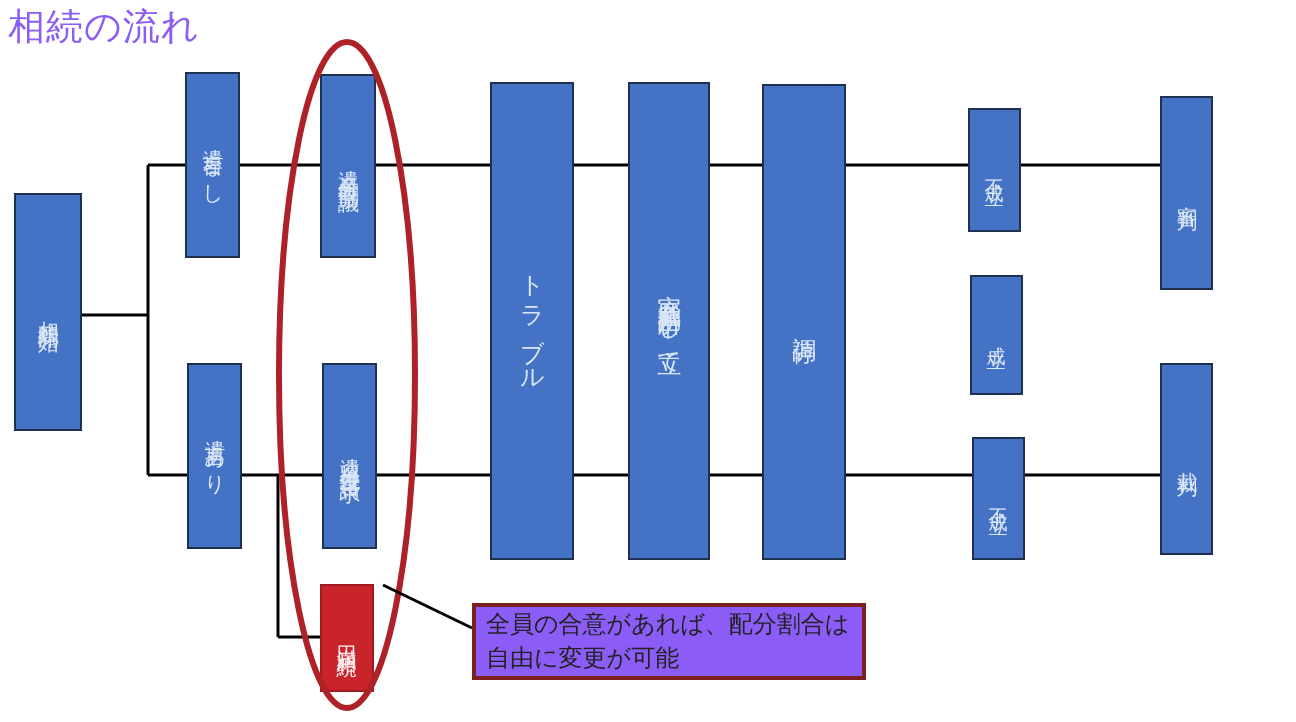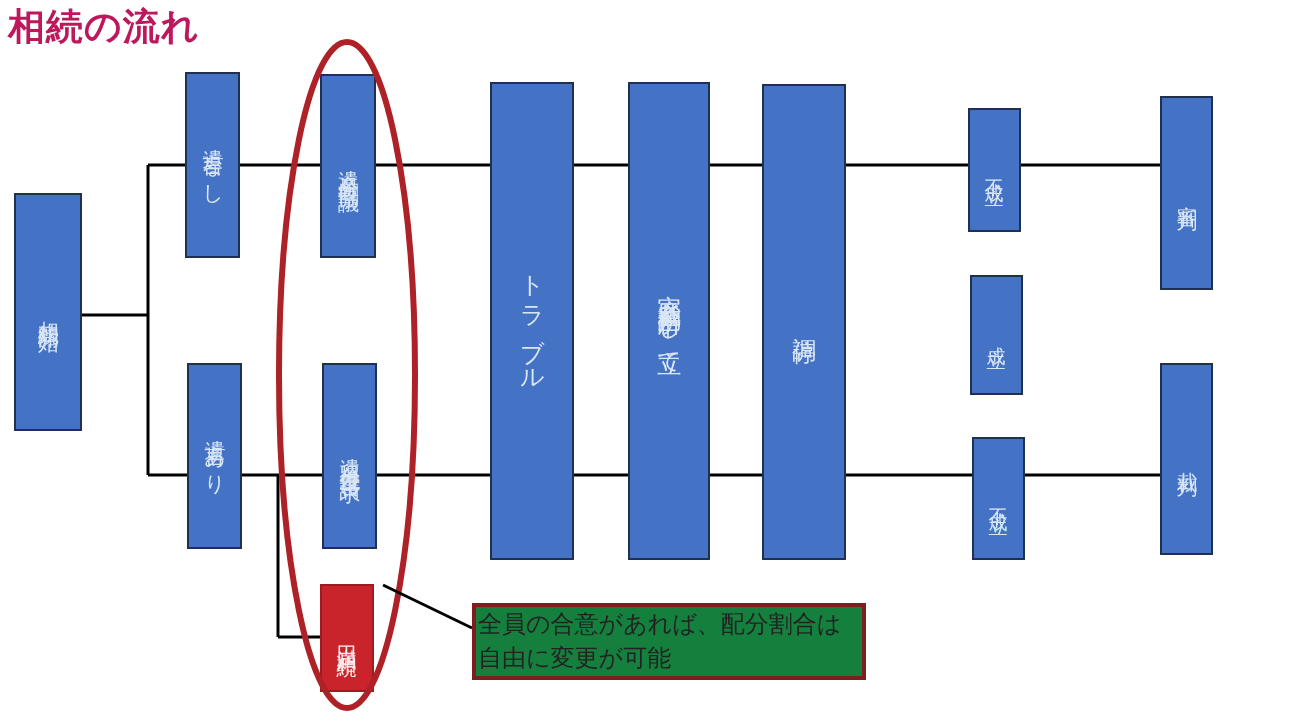--- a/index.html
+++ b/index.html
@@ -10,40 +10,40 @@
     --ellipse-stroke:#ae2126;
     --callout-border:#7e1f1f;
     --line-color:#000000;
   }
   html,body{margin:0;padding:0;background:#ffffff;}
   body{font-family:"DejaVu Sans","Liberation Sans",sans-serif;}
   .canvas{
     position:relative;width:1296px;height:722px;background:#ffffff;overflow:hidden;
   }
   .title{
-    position:absolute;left:8px;top:2px;font-size:37px;font-weight:700;color:#be185d;
+    position:absolute;left:8px;top:2px;font-size:37px;font-weight:400;color:#8b5cf6;
     letter-spacing:1px;
   }
   .lines-svg{position:absolute;left:0;top:0;z-index:1;}
   .overlay-svg{position:absolute;left:0;top:0;z-index:3;pointer-events:none;}
   .node{
     position:absolute;z-index:2;background:var(--node-fill);
     border:2px solid var(--node-border);box-sizing:border-box;
     display:flex;align-items:center;justify-content:center;
     writing-mode:vertical-rl;text-orientation:upright;
     color:var(--node-text);font-size:21px;letter-spacing:4px;line-height:1.1;
   }
   .node.red{
     background:var(--red-fill);border:2px solid #9e1b22;color:#ffeeee;
   }
   .callout{
     position:absolute;z-index:4;left:472px;top:603px;width:394px;height:77px;
-    background:#15803d;border:4px solid var(--callout-border);box-sizing:border-box;
+    background:#8b5cf6;border:4px solid var(--callout-border);box-sizing:border-box;
     display:flex;align-items:center;
-    padding:4px 2px;font-size:24px;color:#222222;line-height:1.38;
+    padding:4px 10px;font-size:24px;color:#222222;line-height:1.38;
   }
 </style>
 </head>
 <body>
 
 <div class="canvas">
 
   <svg class="lines-svg" width="1296" height="722">
     <g stroke="#000000" stroke-width="3" fill="none">
       <path d="M82,315 H148"></path>

